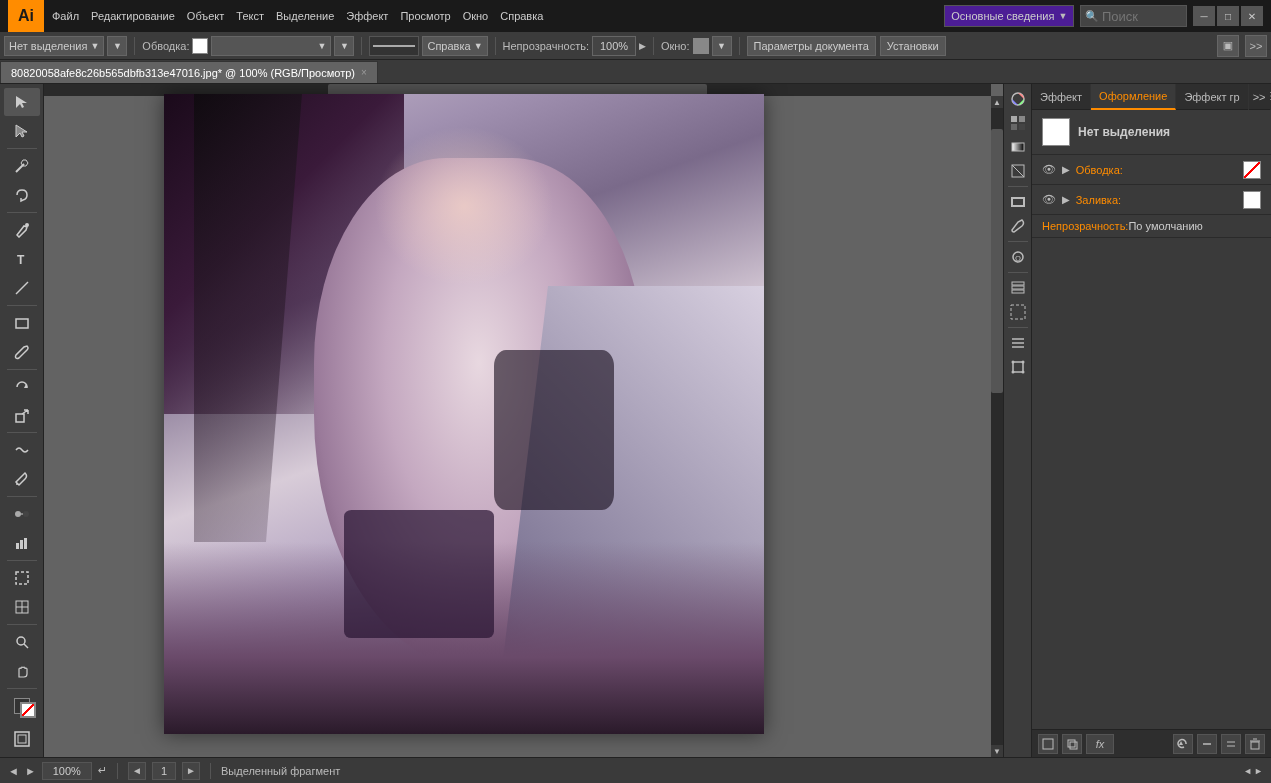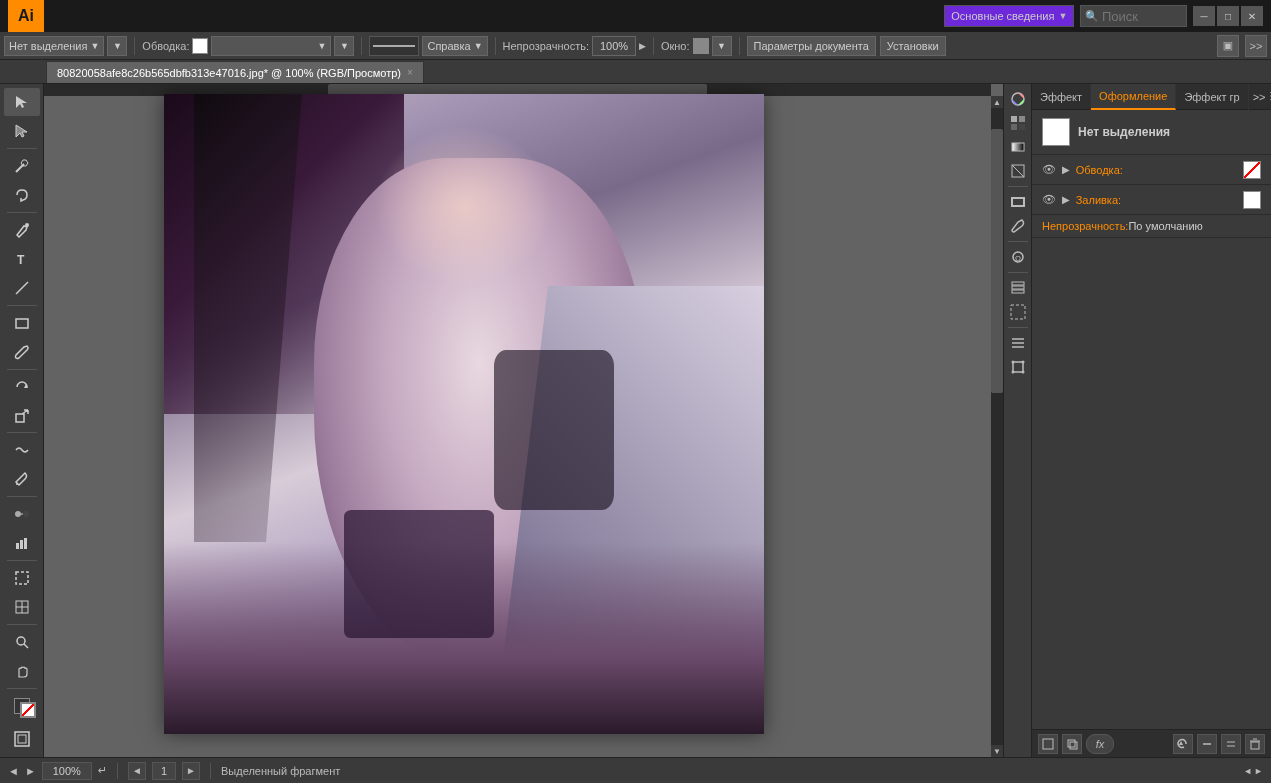--- a/index.html
+++ b/index.html
@@ -49,21 +49,21 @@
       background: #555; border: 1px solid #666; color: #ccc;
       height: 20px; font-size: 11px; padding: 0 6px; cursor: pointer;
       white-space: nowrap;
     }
     .color-box { width: 16px; height: 16px; border: 1px solid #888; }
     .toolbar-input { width: 44px; height: 20px; background: #444; border: 1px solid #666; color: #ccc; font-size: 11px; padding: 0 3px; text-align: center; }
 
     
     #tabbar {
       width: 100%; height: 24px; background: #3a3a3a;
-      display: flex; align-items: flex-end; padding-left: 46px;
+      display: flex; align-items: flex-end; 
       border-bottom: 1px solid #222;
     }
     .tab {
       height: 22px; background: #555; border: 1px solid #333; border-bottom: none;
       padding: 0 10px; display: flex; align-items: center; gap: 6px;
       font-size: 11px; color: #ccc; cursor: pointer; white-space: nowrap;
     }
     .tab.active { background: #636363; color: #fff; }
     .tab .tab-close { color: #999; font-size: 10px; cursor: pointer; }
 
@@ -234,22 +234,33 @@
     .status-separator { width: 1px; height: 16px; background: #555; margin: 0 4px; }
     .nav-triangle { color: #bbb; font-size: 9px; cursor: pointer; }
   </style>
 </head>
 <body>
 
 <div id="titlebar">
   <div class="ai-logo">
     <span>Ai</span>
   </div>
+  <div class="menu-bar">
+    <span class="menu-item">Файл</span>
+    <span class="menu-item">Редактирование</span>
+    <span class="menu-item">Объект</span>
+    <span class="menu-item">Текст</span>
+    <span class="menu-item">Выделение</span>
+    <span class="menu-item">Эффект</span>
+    <span class="menu-item">Просмотр</span>
+    <span class="menu-item">Окно</span>
+    <span class="menu-item">Справка</span>
+  </div>
   <div class="right-controls">
-    <div style="display:flex;align-items:center;gap:4px;background:#6d28d9;padding:0 6px;height:22px;border:1px solid #555;">
+    <div style="display:flex;align-items:center;gap:4px;background:#4c1d95;padding:0 6px;height:22px;border:1px solid #555;">
       <span style="font-size:11px;color:#ccc;">Основные сведения</span>
       <span style="color:#bbb;font-size:9px;">▼</span>
     </div>
     <div style="display:flex;align-items:center;background:#444;border:1px solid #555;height:22px;padding:0 4px;gap:3px;">
       <span style="color:#bbb;font-size:11px;">🔍</span>
       <input type="text" style="background: transparent; border: none; color: rgb(204, 204, 204); font-size: 13px; width: 80px; outline: none;" placeholder="Поиск">
     </div>
     <div class="win-controls">
       <button class="win-btn">─</button>
       <button class="win-btn">□</button>
@@ -623,21 +634,21 @@
         <svg width="12" height="12" viewBox="0 0 12 12">
             <rect x="1" y="1" width="10" height="10" fill="none" stroke="#bbb" stroke-width="1"></rect>
           </svg>
       </div>
       <div class="panel-bottom-btn">
         <svg width="12" height="12" viewBox="0 0 12 12">
             <rect x="2" y="2" width="7" height="7" fill="none" stroke="#bbb" stroke-width="1"></rect>
             <rect x="4" y="4" width="7" height="7" fill="none" stroke="#bbb" stroke-width="1"></rect>
           </svg>
       </div>
-      <div class="panel-bottom-btn" style="min-width:28px;font-size:11px;font-style:italic;color:#bbb;border-radius:9px;">
+      <div class="panel-bottom-btn" style="min-width:28px;font-size:11px;font-style:italic;color:#bbb;">
         <span>fx</span>
       </div>
       <div class="panel-spacer"></div>
       <div class="panel-bottom-btn">
         <svg width="12" height="12" viewBox="0 0 12 12">
             <path d="M9,6 A4,4 0 1,0 7,9" fill="none" stroke="#bbb" stroke-width="1.5"></path>
             <polygon points="4,3 2,7 6,7" fill="#bbb"></polygon>
           </svg>
       </div>
       <div class="panel-bottom-btn">

